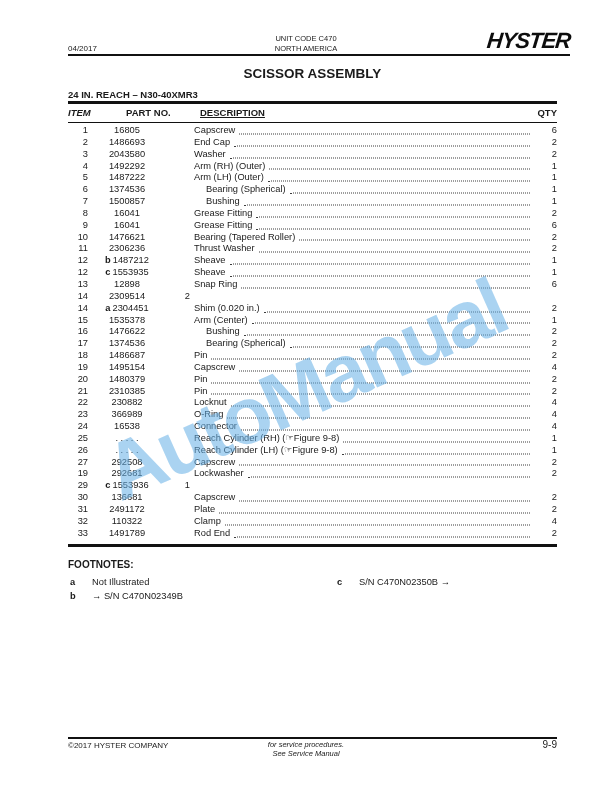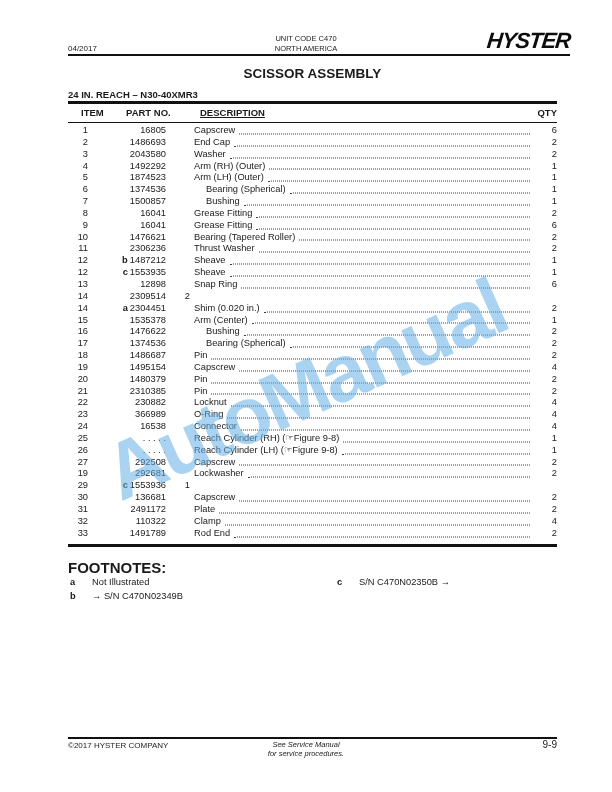--- a/index.html
+++ b/index.html
@@ -15,40 +15,40 @@
     position:absolute;right:42px;top:28px;font-size:22px;font-weight:bold;font-style:italic;
     letter-spacing:-1px;transform:skewX(-6deg);color:#0d0d0d;
   }
   .rule-header{left:68px;top:54px;width:502px;height:1.6px;}
   
   .title-main{position:absolute;left:68px;top:66px;width:489px;text-align:center;font-size:13.5px;font-weight:bold;}
   .title-sub{position:absolute;left:68px;top:82px;width:489px;text-align:left;font-size:9.5px;font-weight:bold;margin-top:7px;}
   .rule-thick-top{left:68px;top:101px;width:489px;height:2.6px;}
   
   .thead{position:absolute;left:68px;top:107px;width:489px;height:13px;font-size:9.5px;font-weight:bold;}
-  .th-item{position:absolute;left:13px;}
+  .th-item{position:absolute;left:0;font-style:italic;}
   .th-part{position:absolute;left:58px;}
   .th-desc{position:absolute;left:132px;text-decoration:underline;}
   .th-qty{position:absolute;right:0;}
   .rule-thin{left:68px;top:121.5px;width:489px;height:1.5px;}
   
   .tbody{position:absolute;left:68px;top:125px;width:489px;}
   .prow{display:flex;height:11.85px;line-height:11.85px;font-size:9.3px;}
   .col-item{width:20px;text-align:right;flex:none;}
-  .col-part{width:78px;text-align:right;flex:none;white-space:nowrap;}
+  .col-part{width:78px;text-align:center;flex:none;white-space:nowrap;}
   .pfx{font-weight:bold;}
   .pfx:not(:empty){margin-right:2px;}
   .col-descwrap{flex:1;display:flex;margin-left:28px;min-width:0;}
   .col-desc{white-space:nowrap;flex:none;}
   .col-desc.indent{padding-left:12px;}
   .leader{flex:1;border-bottom:1.3px dotted #3c3c3c;margin:0 3px 0 4px;transform:translateY(-2.5px);}
   .col-qty{width:24px;text-align:right;flex:none;}
   .rule-thick-bottom{left:68px;top:544px;width:489px;height:2.6px;}
   
-  .fn-head{position:absolute;left:68px;top:559px;font-size:15px;font-weight:bold;}
+  .fn-head{position:absolute;left:68px;top:559px;font-size:10px;font-weight:bold;}
   .fn-item{position:absolute;font-size:9.3px;}
   .fn-letter{font-weight:bold;display:inline-block;width:22px;}
   .fn-a{left:70px;top:577px;}
   .fn-b{left:70px;top:591px;}
   .fn-c{left:337px;top:577px;}
   
   .rule-footer{left:68px;top:736.5px;width:489px;height:2.4px;}
   .ftr-copy{position:absolute;left:68px;top:741px;font-size:8px;}
   .ftr-note{position:absolute;left:0;right:0;top:740px;text-align:center;font-size:7.5px;font-style:italic;line-height:9px;}
   .ftr-page{position:absolute;left:68px;width:489px;top:739px;text-align:right;font-size:10px;}
@@ -122,21 +122,21 @@
       <span class="col-part"><span class="pfx"></span><span>1492292</span></span>
       <span class="col-descwrap">
         <span class="col-desc">Arm (RH) (Outer)</span>
         <span class="leader"></span>
       </span>
       <span class="col-qty">1</span>
     </div>
 
     <div class="prow">
       <span class="col-item">5</span>
-      <span class="col-part"><span class="pfx"></span><span>1874523</span></span>
+      <span class="col-part"><span class="pfx"></span><span>1487222</span></span>
       <span class="col-descwrap">
         <span class="col-desc">Arm (LH) (Outer)</span>
         <span class="leader"></span>
       </span>
       <span class="col-qty">1</span>
     </div>
 
     <div class="prow">
       <span class="col-item">6</span>
       <span class="col-part"><span class="pfx"></span><span>1374536</span></span>
@@ -439,20 +439,20 @@
   <div class="fn-item fn-b">
     <span class="fn-letter">b</span><span>→ S/N C470N02349B</span>
   </div>
   <div class="fn-item fn-c">
     <span class="fn-letter">c</span><span>S/N C470N02350B →</span>
   </div>
 
   <div class="rule rule-footer"></div>
   <div class="ftr-copy">©2017 HYSTER COMPANY</div>
   <div class="ftr-note">
+    <div>for service procedures.</div>
     <div>See Service Manual</div>
-    <div>for service procedures.</div>
   </div>
   <div class="ftr-page">9-9</div>
 
   <div class="watermark" style="color: rgba(100, 175, 230, 0.55);">AutoManual</div>
 
 </div>
 
 </body></html>

